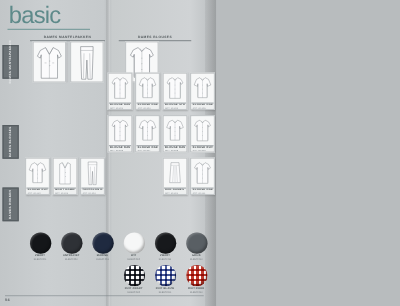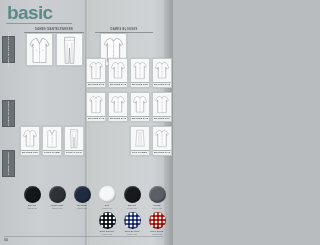--- a/index.html
+++ b/index.html
@@ -20,21 +20,21 @@
     background: linear-gradient(to right, rgba(0,0,0,.10), rgba(255,255,255,.22));
   }
   .edge-right {
     position: absolute; top: 0; bottom: 0; right: 0; width: 9px;
     background: linear-gradient(to right, rgba(0,0,0,.05), rgba(0,0,0,.16));
   }
 
   
   .logo {
     position: absolute; left: 7px; top: 3px;
-    font-size: 19px; font-weight: bold; letter-spacing: -.6px;
+    font-size: 19px; font-weight: normal; letter-spacing: -.6px;
     color: #5e8a8a; line-height: 20px;
   }
   .logo-rule {
     position: absolute; left: 6px; top: 23px; width: 66px; height: 1px;
     background: #7fa0a0;
   }
 
   .col-head {
     position: absolute;
     font-size: 2.6px; font-weight: bold; letter-spacing: .35px;

